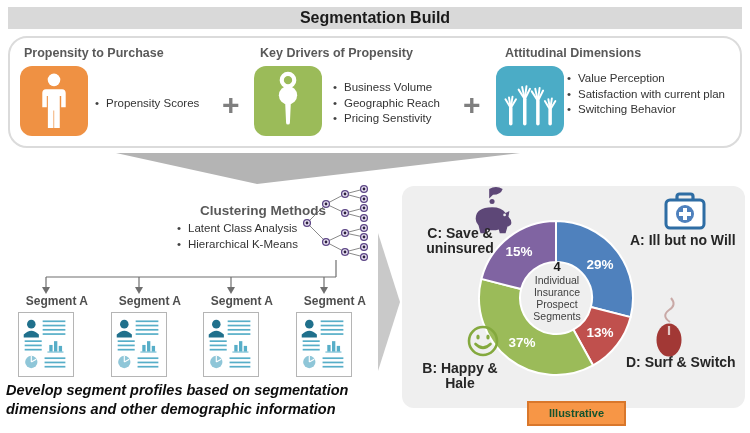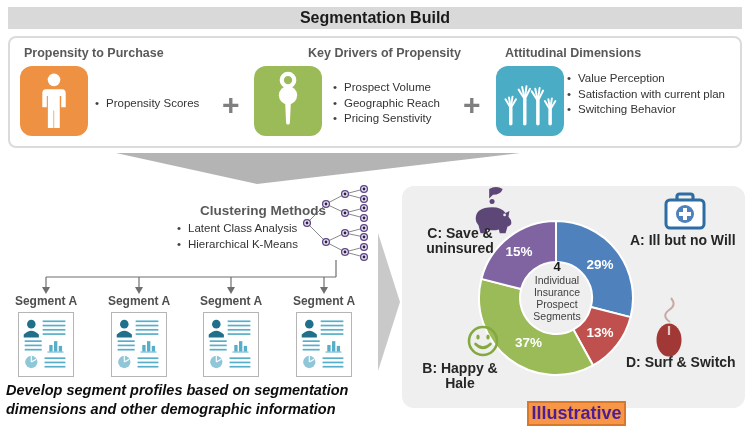--- a/index.html
+++ b/index.html
@@ -4,48 +4,48 @@
 <style>
   * { box-sizing: border-box; margin: 0; padding: 0; }
   html,body { background:#fff; }
   body { width:750px; height:433px; font-family:"Liberation Sans", sans-serif; position:relative; overflow:hidden; }
   .canvas { position:absolute; inset:0; }
 
   .banner { position:absolute; left:8px; top:7px; width:734px; height:22px; background:#D9D9D9;
             text-align:center; line-height:22px; font-size:16px; font-weight:bold; color:#1a1a1a; }
 
   .topbox { position:absolute; left:8px; top:36px; width:734px; height:112px; background:#fff;
-            border:2px solid #DBDBDB; border-radius:8px; }
+            border:2px solid #DBDBDB; border-radius:19px; }
   .colTitle { position:absolute; font-size:12.5px; font-weight:bold; color:#595959; white-space:nowrap; }
   .iconBox { position:absolute; width:68px; height:70px; border-radius:12px; }
   .iconBox svg { position:absolute; left:50%; top:50%; transform:translate(-50%,-50%); }
   .bullets { position:absolute; list-style:none; font-size:11.5px; color:#333; line-height:15.5px; }
   .bullets li { position:relative; padding-left:12px; }
   .bullets li::before { content:"•"; position:absolute; left:1px; color:#404040; }
   .plus { position:absolute; font-size:30px; font-weight:bold; color:#7F7F7F; line-height:30px; }
 
   .clusterHead { position:absolute; left:168px; top:203px; font-size:13.5px; font-weight:bold; color:#595959;margin-left:32px; }
   .clusterList { position:absolute; left:176px; top:221px; width:180px; }
 
-  .segLabel { position:absolute; top:294px; width:84px; text-align:center; font-size:12px; font-weight:bold; color:#4f4f4f; }
+  .segLabel { position:absolute; top:294px; width:84px; text-align:right; font-size:12px; font-weight:bold; color:#4f4f4f; }
   .doc { position:absolute; top:312px; width:56px; height:65px; background:#fff; border:1.5px solid #B5B5B5; }
 
   .caption { position:absolute; left:6px; top:381px; width:352px; font-size:14.5px; font-weight:bold;
              font-style:italic; color:#0d0d0d; line-height:1.3; }
 
   .panel { position:absolute; left:402px; top:186px; width:343px; height:222px; background:#EFEFEF; border-radius:12px; }
   .panel .abs { position:absolute; }
   .legend { position:absolute; font-size:14px; font-weight:600; color:#262626; line-height:15px; }
   .pct { position:absolute; width:40px; text-align:center; font-size:13.5px; font-weight:bold; color:#fff; }
   .centerTxt { position:absolute; left:113px; top:73px; width:84px; text-align:center; }
   .centerTxt .num { font-size:13px; font-weight:bold; color:#1a1a1a; }
   .centerTxt .line { font-size:10.5px; color:#3f3f3f; line-height:12px; }
 
   .illustrative { position:absolute; left:527px; top:401px; width:99px; height:25px; background:#F79646;
-                  border:2px solid #D9772B; color:#4c1d95; font-size:18px; font-weight:bold;
+                  border:2px solid #D9772B; color:#14532d; font-size:11px; font-weight:bold;
                   text-align:center; line-height:21px; }
   svg { display:block; }
   .overlay { position:absolute; left:0; top:0; pointer-events:none; }
 </style>
 </head>
 <body>
 
 <div class="canvas">
 
   <div class="banner">Segmentation Build</div>
@@ -57,30 +57,30 @@
       <svg width="36" height="58" viewBox="0 0 40 64">
         <circle cx="20" cy="8.5" r="7" fill="#fff"></circle>
         <path d="M11 19 h18 c2.5 0 4 1.6 4 4 V39 h-5 V26.5 h-1.6 V62 h-6.2 V42.5 h-0.8 V62 h-6.2 V26.5 H12 V39 H7 V23 c0-2.4 1.5-4 4-4 z" fill="#fff"></path>
       </svg>
     </div>
     <ul class="bullets" style="left:84px; top:58px;">
       <li>Propensity Scores</li>
     </ul>
     <div class="plus" style="left:212px; top:52px;">+</div>
 
-    <div class="colTitle" style="left:250px; top:8px;margin-left:48px;">Key Drivers of Propensity</div>
+    <div class="colTitle" style="left:250px; top:8px;">Key Drivers of Propensity</div>
     <div class="iconBox" style="left: 244px; top: 28px; background: rgb(155, 187, 89);">
       <svg width="34" height="60" viewBox="0 0 40 72">
         <circle cx="20" cy="11" r="7.5" fill="none" stroke="#fff" stroke-width="5"></circle>
         <circle cx="20" cy="29" r="11" fill="#fff"></circle>
         <path d="M16.5 36 h7 l-1.2 26 a2.3 2.3 0 0 1 -4.6 0 z" fill="#fff"></path>
       </svg>
     </div>
     <ul class="bullets" style="left:322px; top:42px;">
-      <li>Prospect Volume</li>
+      <li>Business Volume</li>
       <li>Geographic Reach</li>
       <li>Pricing Senstivity</li>
     </ul>
     <div class="plus" style="left:453px; top:52px;">+</div>
 
     <div class="colTitle" style="left:495px; top:8px;">Attitudinal Dimensions</div>
     <div class="iconBox" style="left: 486px; top: 28px; background: rgb(75, 172, 198);">
       <svg width="56" height="56" viewBox="0 0 64 64">
         <g stroke="#fff" stroke-linecap="round" fill="none">
           <g stroke-width="4">
@@ -327,21 +327,21 @@
       <g id="slices">
           <path d="M 81.00 4.00 A 77 77 0 0 1 155.58 100.15 L 115.87 89.95 A 36 36 0 0 0 81.00 45.00 Z" fill="#4F81BD" stroke="#fff" stroke-width="2"></path>
           <path d="M 155.58 100.15 A 77 77 0 0 1 118.10 148.48 L 98.34 112.55 A 36 36 0 0 0 115.87 89.95 Z" fill="#C0504D" stroke="#fff" stroke-width="2"></path>
           <path d="M 118.10 148.48 A 77 77 0 0 1 6.42 61.85 L 46.13 72.05 A 36 36 0 0 0 98.34 112.55 Z" fill="#9BBB59" stroke="#fff" stroke-width="2"></path>
           <path d="M 6.42 61.85 A 77 77 0 0 1 81.00 4.00 L 81.00 45.00 A 36 36 0 0 0 46.13 72.05 Z" fill="#8064A2" stroke="#fff" stroke-width="2"></path>
         </g>
     </svg>
 
     <div class="pct" style="left:178px; top:71px;">29%</div>
     <div class="pct" style="left:178px; top:139px;">13%</div>
-    <div class="pct" style="left:100px; top:149px;text-align:right;">37%</div>
+    <div class="pct" style="left:100px; top:149px;">37%</div>
     <div class="pct" style="left:97px;  top:58px;">15%</div>
 
     <div class="centerTxt">
       <div class="num">4</div>
       <div class="line">Individual</div>
       <div class="line">Insurance</div>
       <div class="line">Prospect</div>
       <div class="line">Segments</div>
     </div>
 

